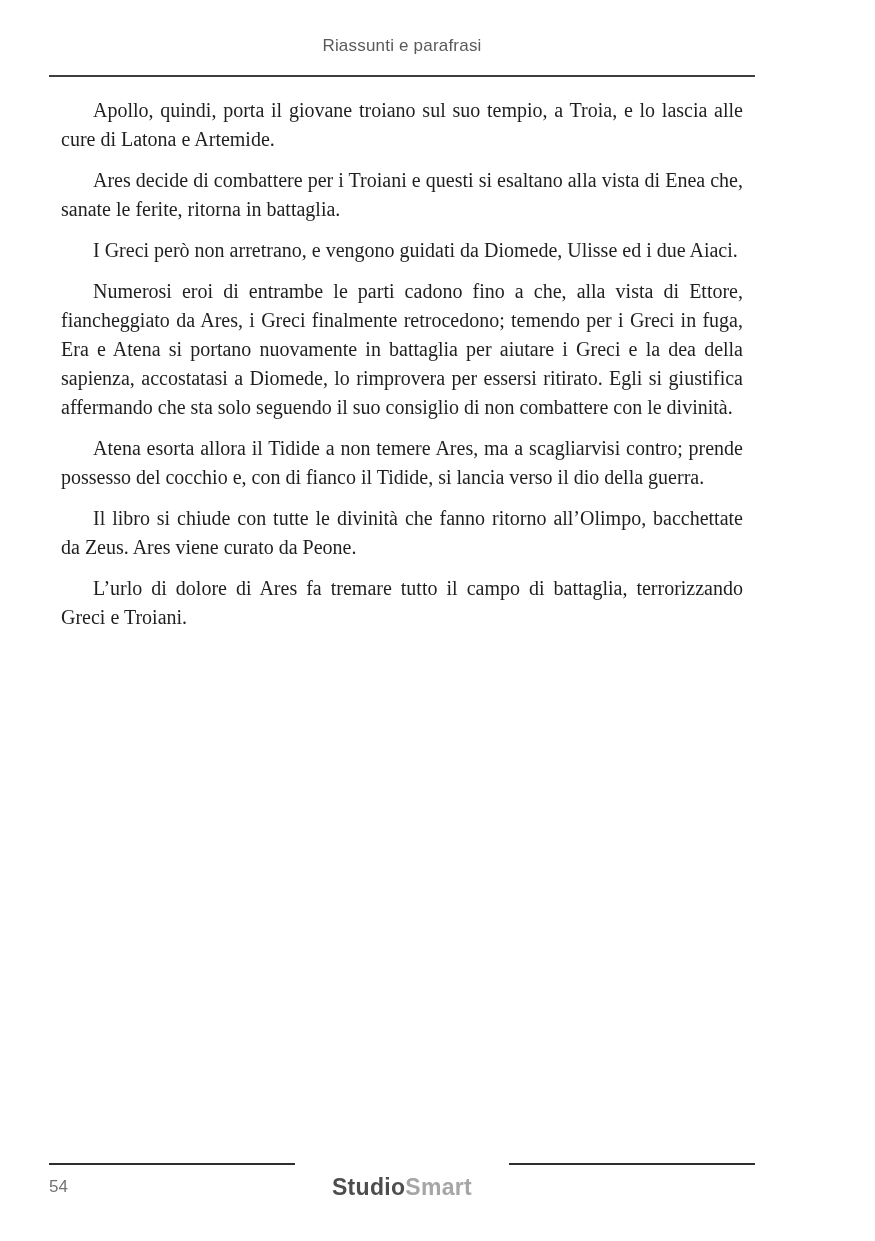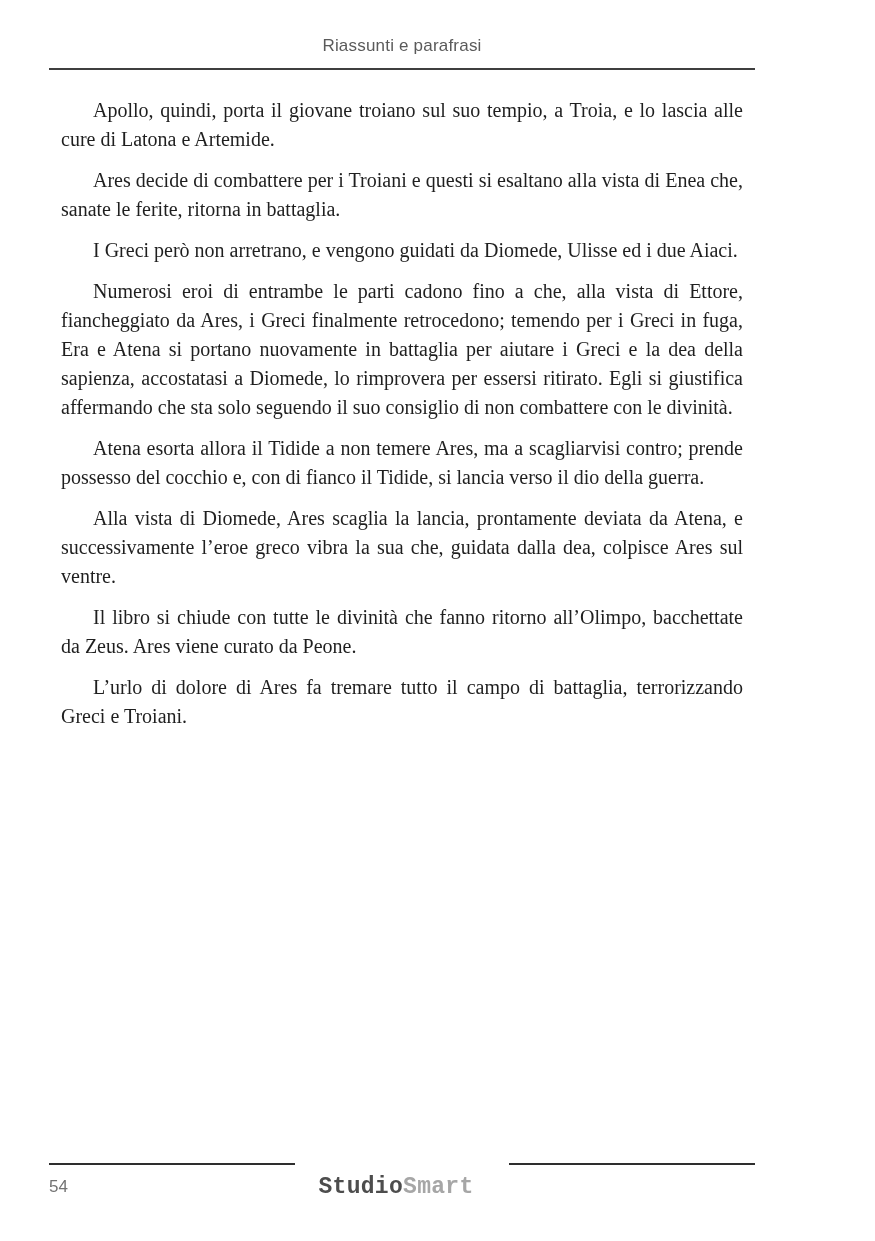--- a/index.html
+++ b/index.html
@@ -23,21 +23,21 @@
     top: 36px;
     left: 49px;
     width: 706px;
   }
   .header-title {
     text-align: center;
     font-family: "Liberation Sans", sans-serif;
     font-size: 17px;
     color: #5a5a5a;
     letter-spacing: 0.2px;
-    padding-bottom: 12px;
+    padding-bottom: 19px;
   }
   .header-rule {
     height: 2px;
     background: #3f3f3f;
   }
 
   
   .page-body {
     position: absolute;
     top: 84px;
@@ -74,25 +74,25 @@
   .page-number {
     position: absolute;
     left: 0;
     top: 14px;
     font-family: "Liberation Sans", sans-serif;
     font-size: 17px;
     color: #737373;
   }
   .brand {
     position: absolute;
-    left: 240px;
+    left: 246px;
     width: 214px;
     top: 11px;
     text-align: center;
-    font-family: Liberation Mono, monospace;
+    font-family: Liberation Sans, sans-serif;
     font-weight: bold;
     font-size: 23px;
     letter-spacing: 0.3px;
     white-space: nowrap;
   }
   .brand-studio { color: #4d4d4d; }
   .brand-smart  { color: #a6a6a6; }
 </style>
 </head>
 <body>
@@ -103,21 +103,20 @@
     <div class="header-title">Riassunti e parafrasi</div>
     <div class="header-rule"></div>
   </header>
 
   <main class="page-body">
     <p>Apollo, quindi, porta il giovane troiano sul suo tempio, a Troia, e lo lascia alle cure di Latona e Artemide.</p>
     <p>Ares decide di combattere per i Troiani e questi si esaltano alla vista di Enea che, sanate le ferite, ritorna in battaglia.</p>
     <p>I Greci però non arretrano, e vengono guidati da Diomede, Ulisse ed i due Aiaci.</p>
     <p>Numerosi eroi di entrambe le parti cadono fino a che, alla vista di Ettore, fiancheggiato da Ares, i Greci finalmente retrocedono; temendo per i Greci in fuga, Era e Atena si portano nuovamente in battaglia per aiutare i Greci e la dea della sapienza, accostatasi a Diomede, lo rimprovera per essersi ritirato. Egli si giustifica affermando che sta solo seguendo il suo consiglio di non combattere con le divinità.</p>
     <p>Atena esorta allora il Tidide a non temere Ares, ma a scagliarvisi contro; prende possesso del cocchio e, con di fianco il Tidide, si lancia verso il dio della guerra.</p>
-    <p>Alla vista di Diomede, Ares scaglia la lancia, prontamente deviata da Atena, e successivamente l’eroe greco vibra la sua che, guidata dalla dea, colpisce Ares sul ventre.</p>
     <p>Il libro si chiude con tutte le divinità che fanno ritorno all’Olimpo, bacchettate da Zeus. Ares viene curato da Peone.</p>
     <p>L’urlo di dolore di Ares fa tremare tutto il campo di battaglia, terrorizzando Greci e Troiani.</p>
   </main>
 
   <footer class="page-footer">
     <div class="footer-rule footer-rule-left"></div>
     <div class="footer-rule footer-rule-right"></div>
     <div class="page-number">54</div>
     <div class="brand"><span class="brand-studio">Studio</span><span class="brand-smart">Smart</span></div>
   </footer>

